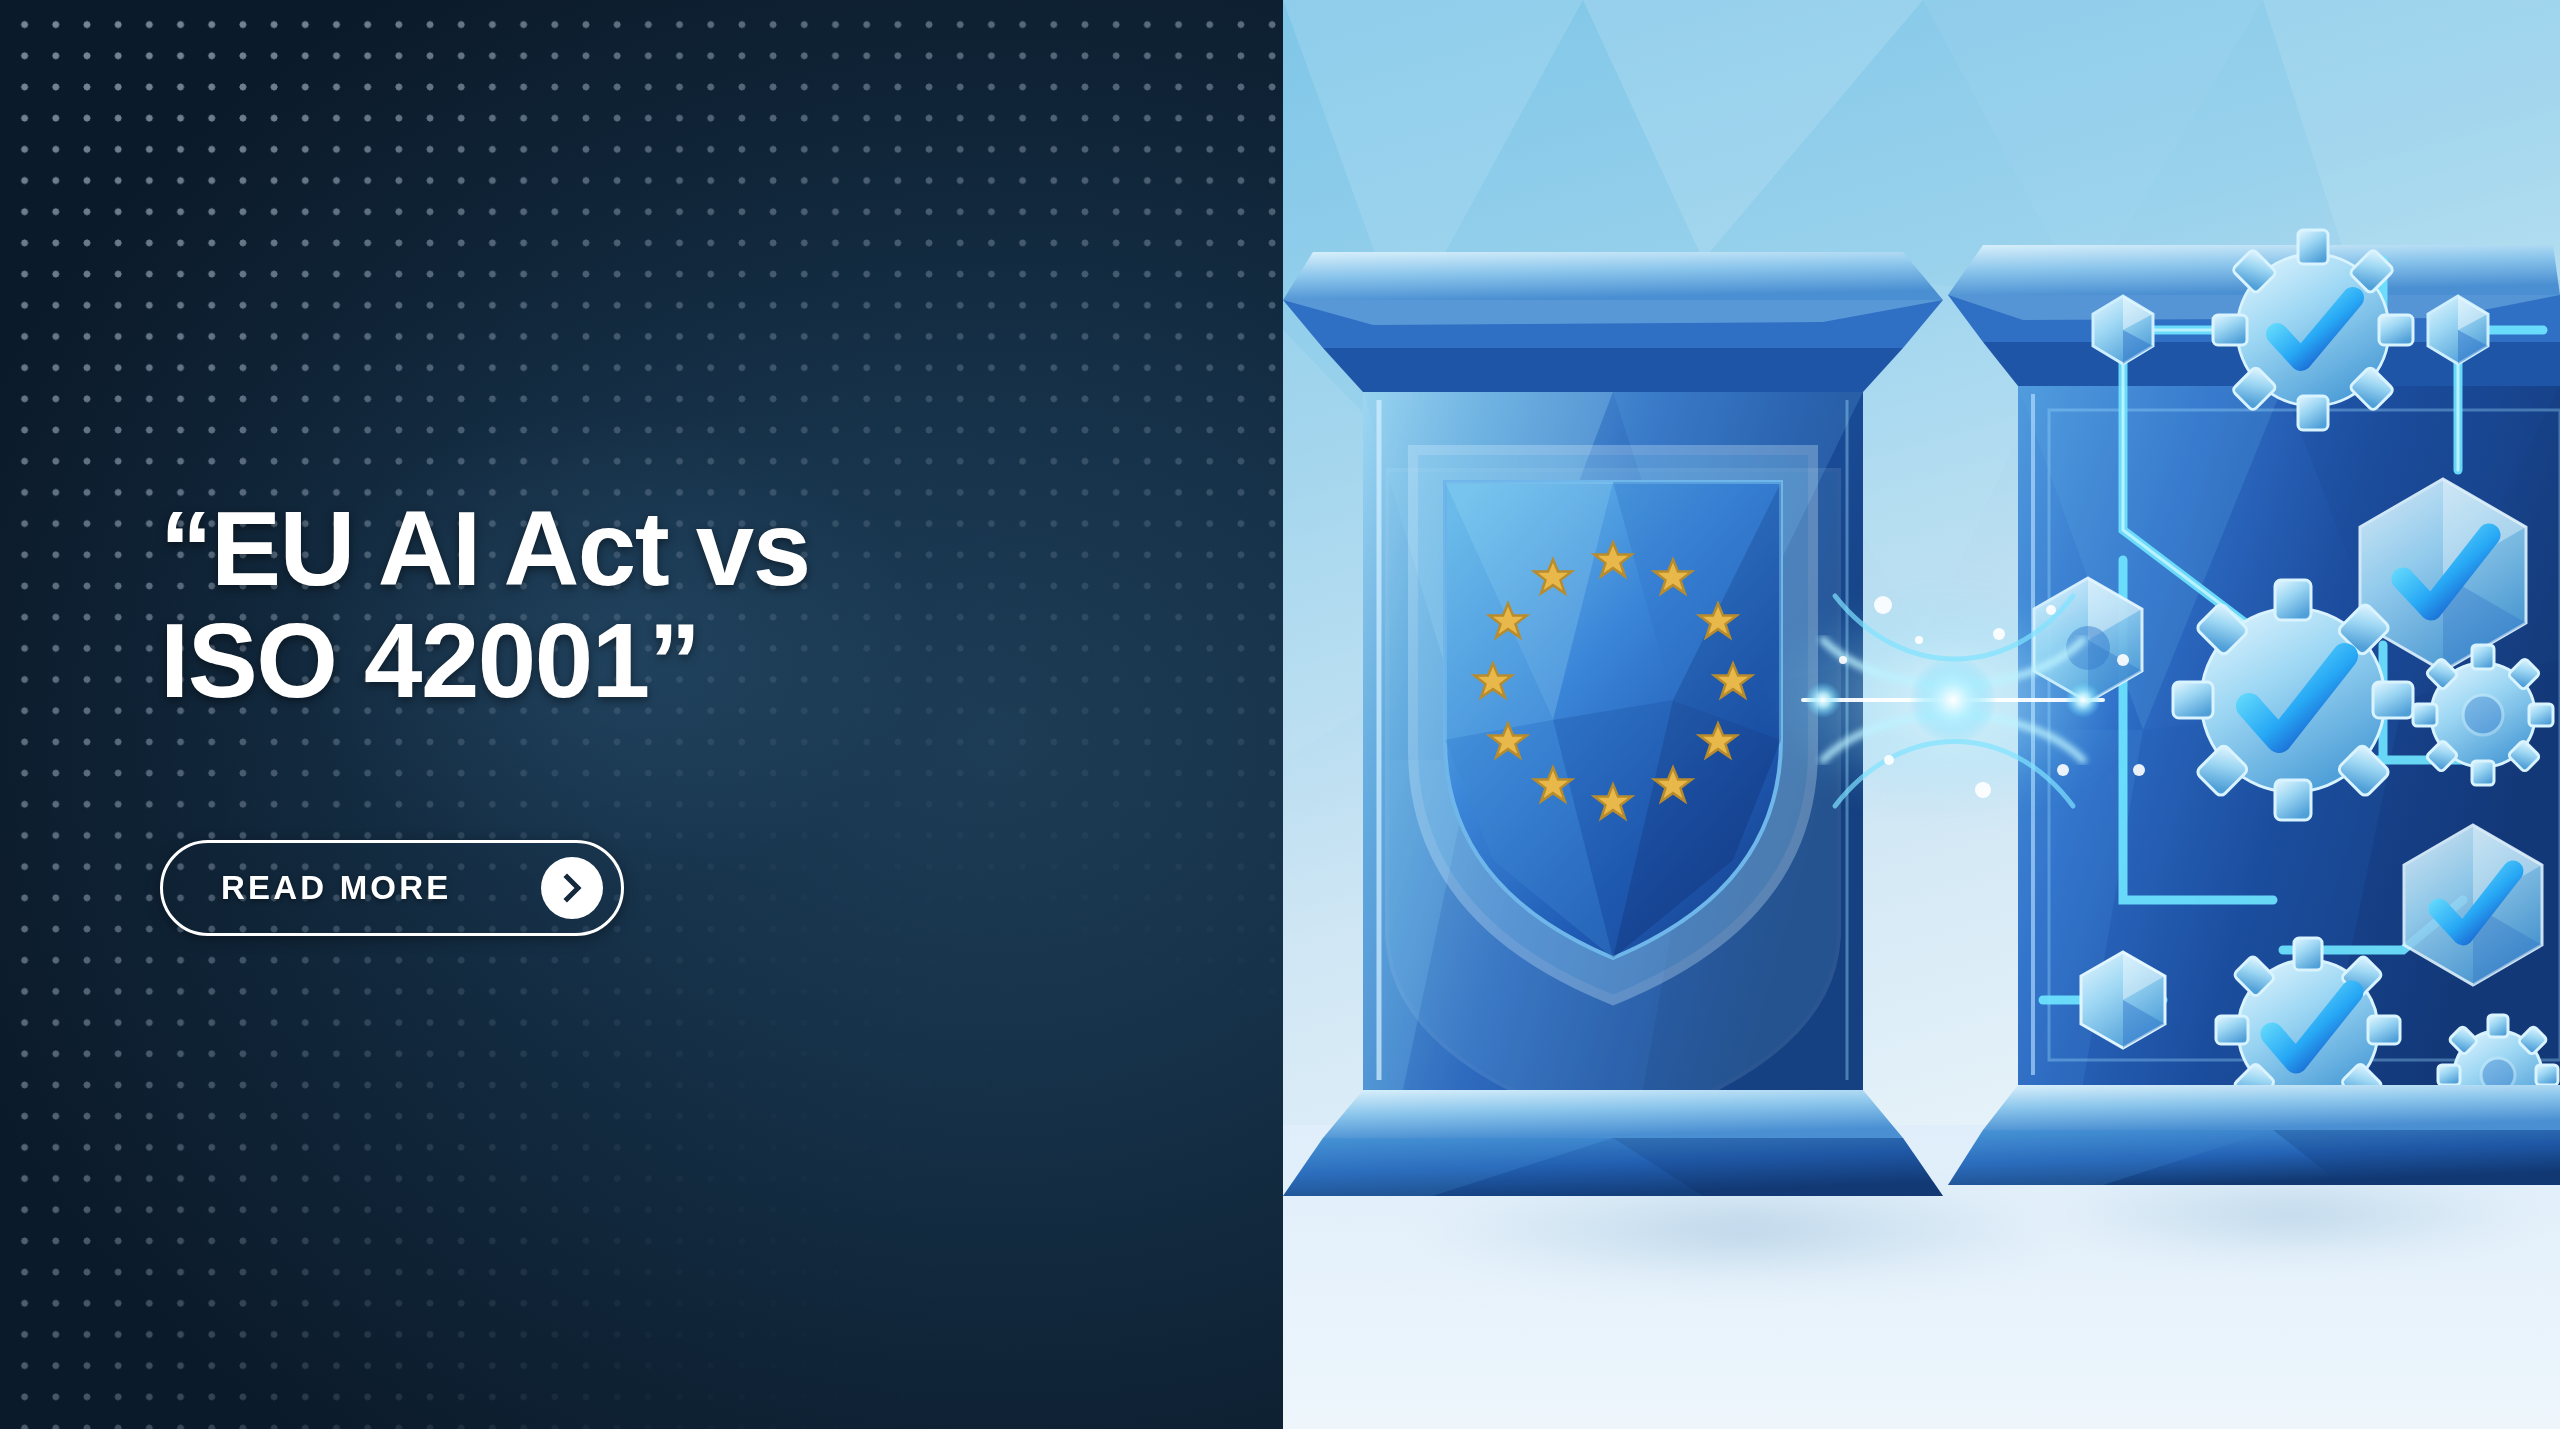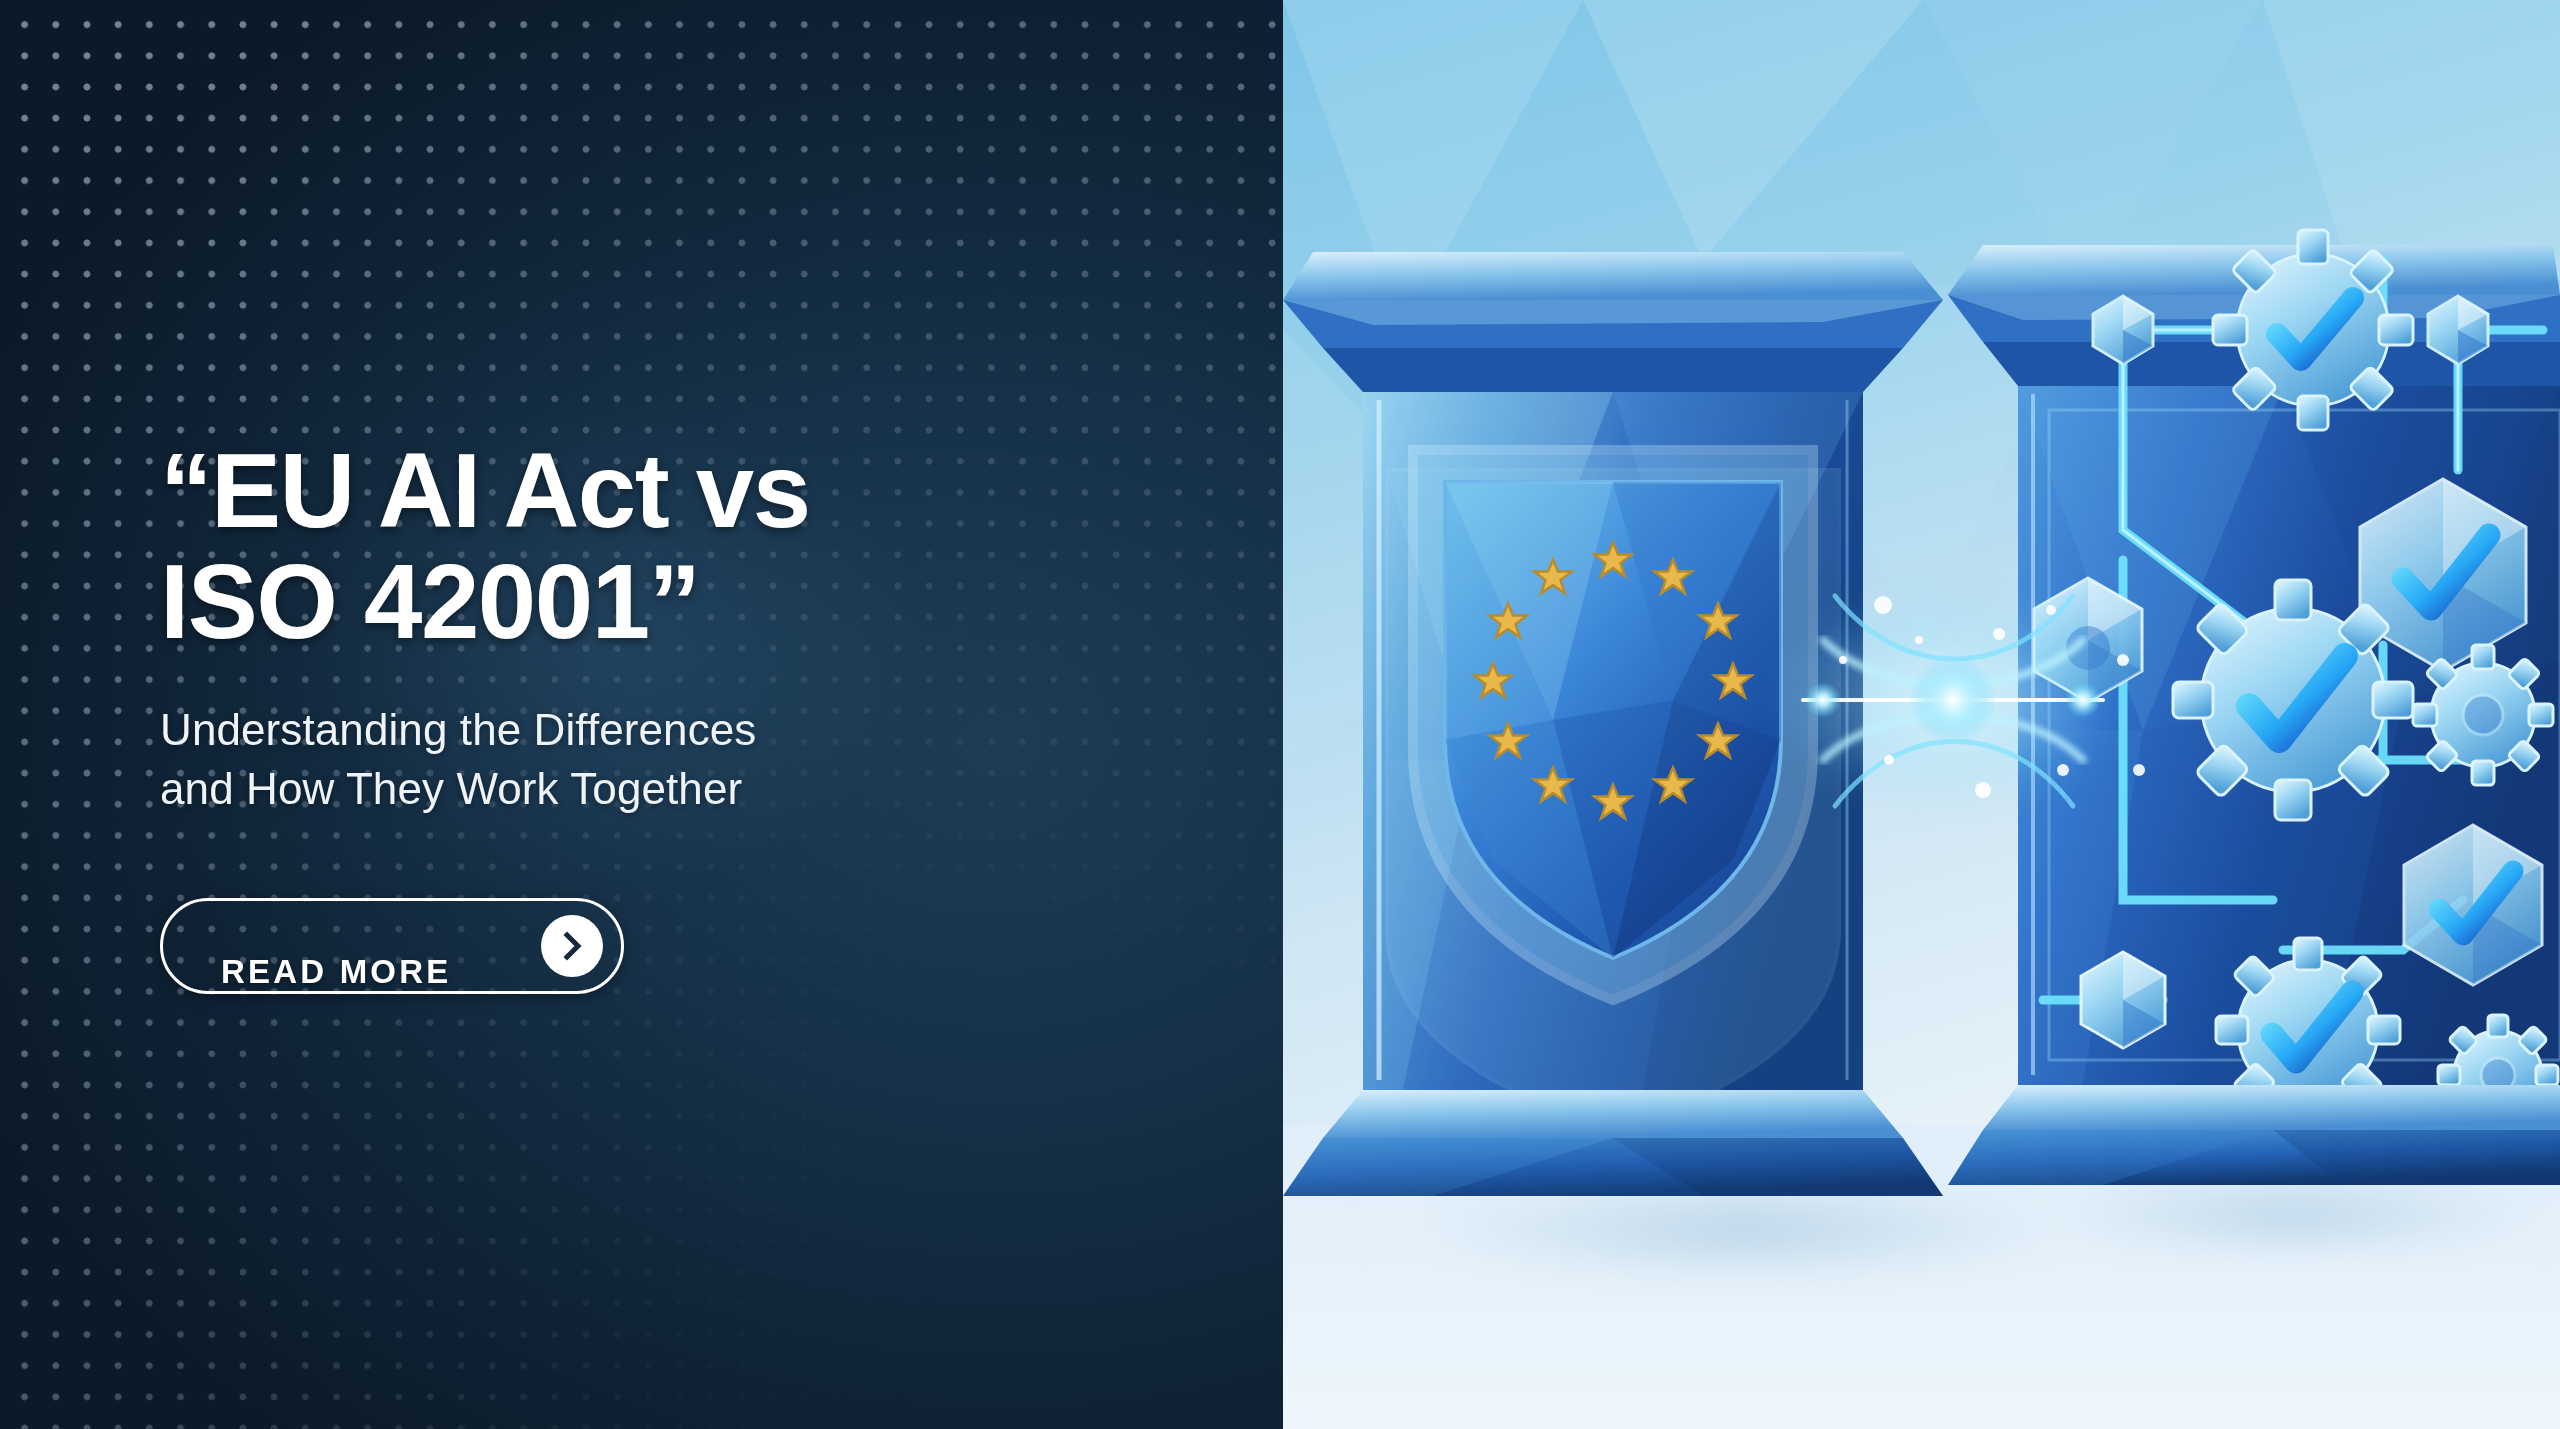--- a/index.html
+++ b/index.html
@@ -63,21 +63,21 @@
     font-weight:normal;
     line-height:1.33;
     letter-spacing:0.1px;
     text-shadow:0 2px 6px rgba(0,0,0,0.35);
     white-space:pre-line;
   }
 
   
   .cta {
     margin-top:80px;
-    display:inline-flex; align-items:flex-end;
+    display:inline-flex; align-items:center;
     width:464px; height:96px;
     border:3px solid #ffffff;
     border-radius:48px;
     background:transparent;
     cursor:pointer;
     position:relative;
     box-shadow:0 3px 14px rgba(0,0,0,0.35);
   }
   .cta-label {
     color:#ffffff;
@@ -108,22 +108,20 @@
 <div class="banner">
 
   <section class="left-panel">
     <div class="panel-glow"></div>
     <div class="dots"></div>
     <div class="dots v2"></div>
 
     <div class="content">
       <h1 class="headline">“EU AI Act vs
 ISO 42001”</h1>
-      <p class="subtitle">Understanding the Differences
-and How They Work Together</p>
 
       <div class="cta">
         <span class="cta-label">READ MORE</span>
         <span class="cta-arrow">
           <svg width="34" height="34" viewBox="0 0 34 34" aria-hidden="true">
             <path d="M12 6 L23 17 L12 28" fill="none" stroke="#15283c" stroke-width="5" stroke-linecap="square" stroke-linejoin="miter"></path>
           </svg>
         </span>
       </div>
     </div>

